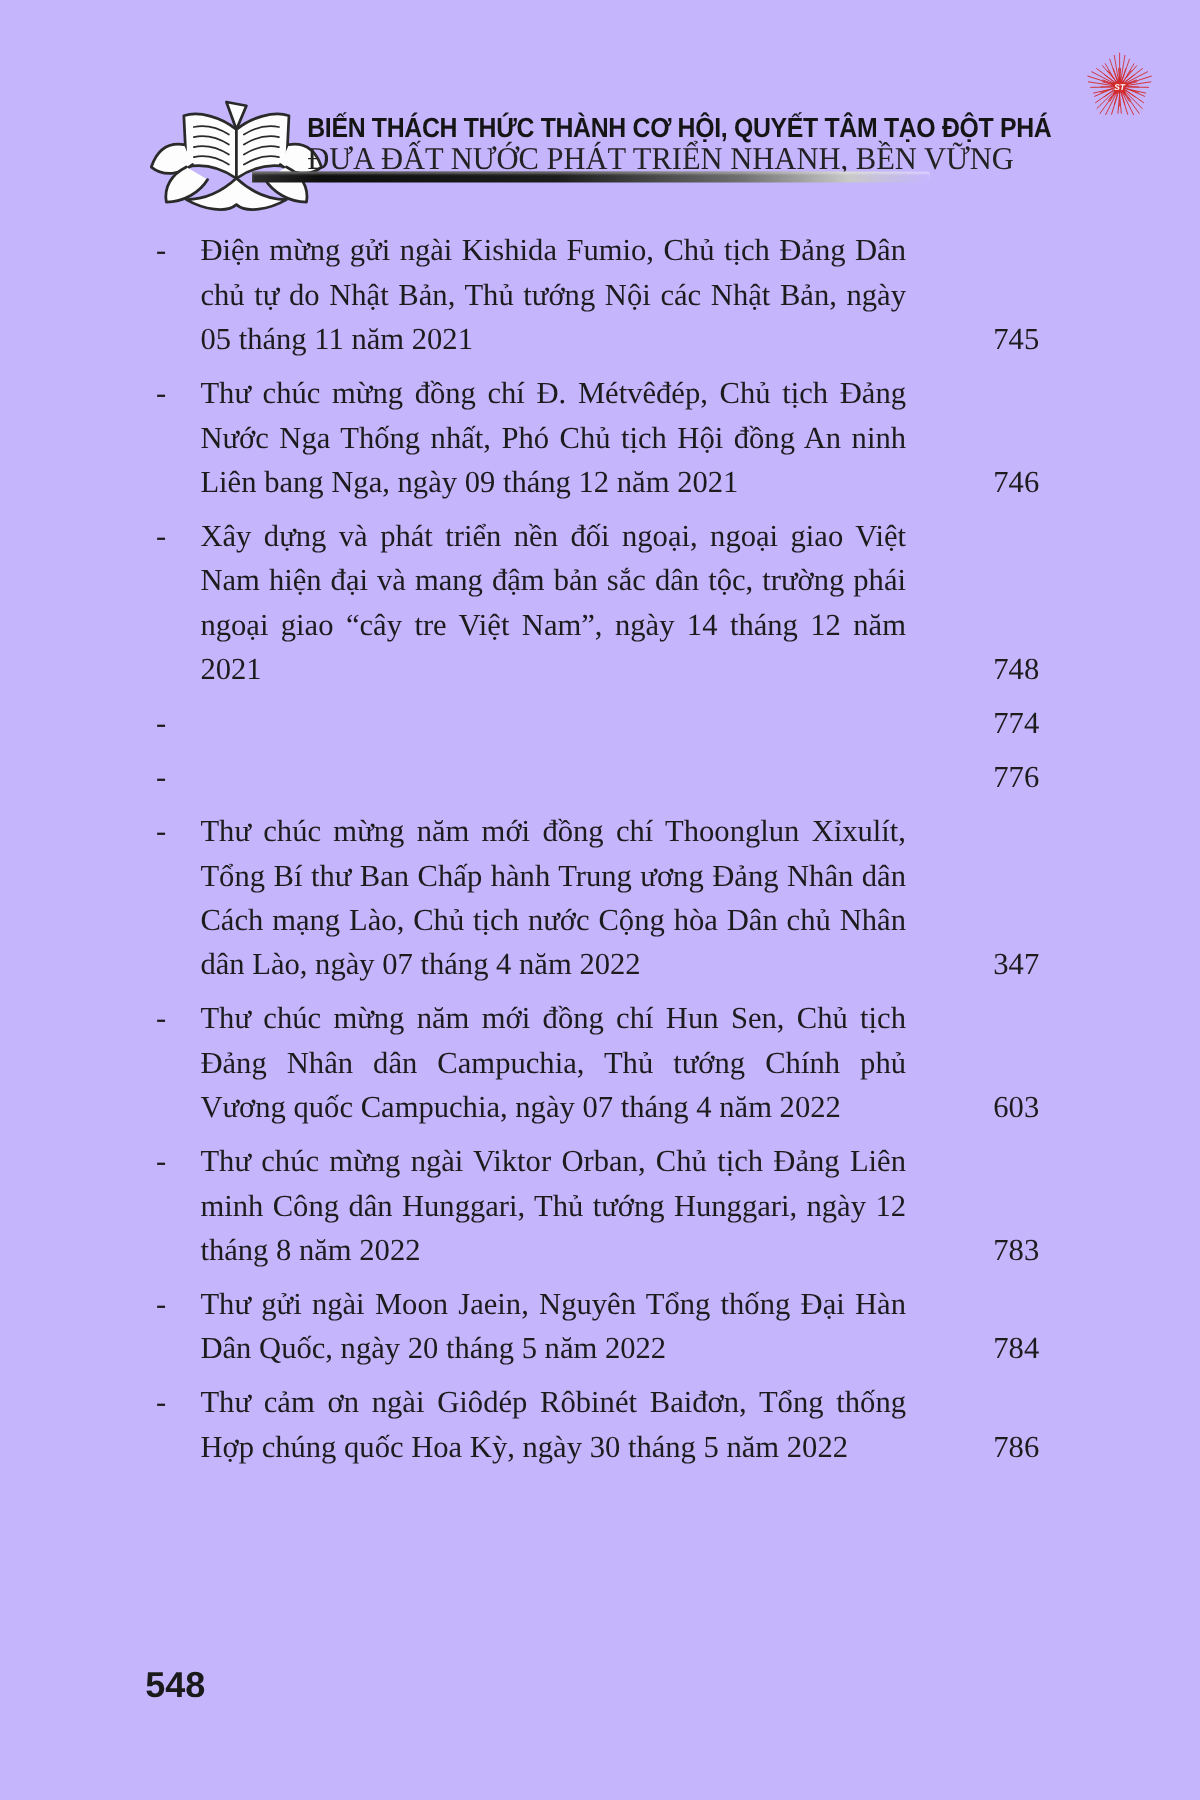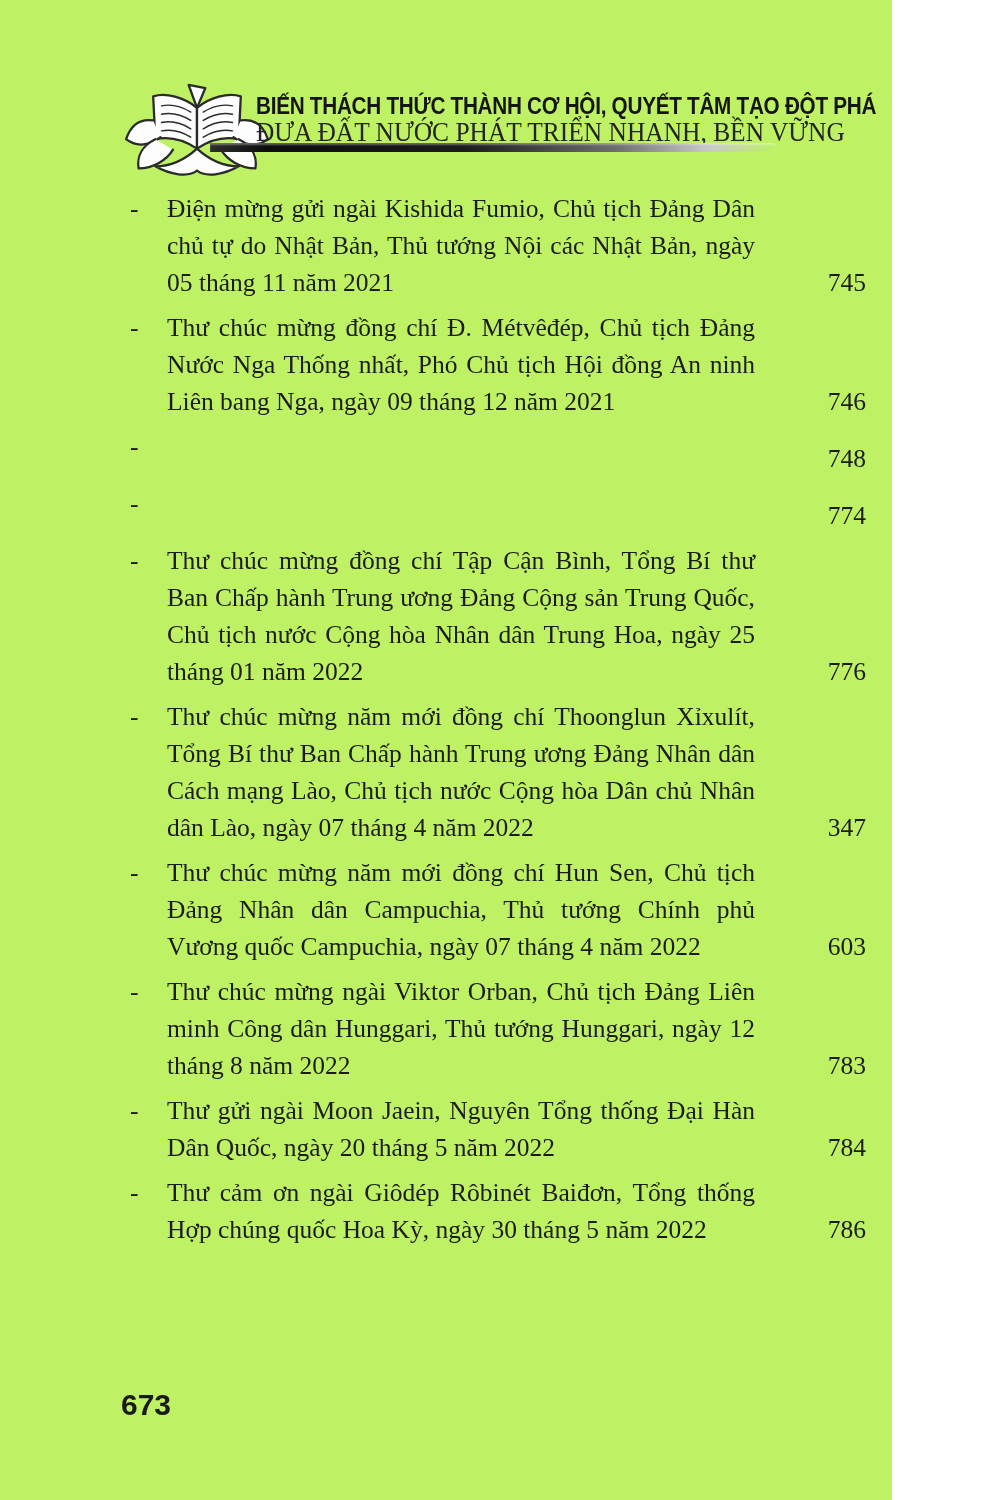--- a/index.html
+++ b/index.html
@@ -1,19 +1,19 @@
 <!DOCTYPE html>
 <html lang="vi"><head>
 <meta charset="utf-8">
 <style>
   html,body{margin:0;padding:0;}
   .page{
     position:relative;
-    width:892px;height:1500px;
-    background:#bef264;
+    width:1000px;height:1500px;
+    background:#c4b5fd;
     font-family:"Liberation Serif", serif;
     color:#1c1c1c;
     overflow:hidden;
   }
 
   
   .publisher-star{
     position:absolute; left:901px; top:40px;
     width:64px; height:64px;
   }
@@ -63,21 +63,20 @@
     width:37px; flex:0 0 37px;
   }
   .entry .text{
     width:588px; flex:0 0 588px;
     text-align:justify;
   }
   .entry .pagenum{
     flex:1 1 auto;
     text-align:right;
     align-self:flex-end;
-    margin-top:12px;
   }
 
   
   .folio{
     position:absolute; left:121px; top:1388px;
     font-family:"Liberation Sans", sans-serif;
     font-weight:bold;
     font-size:30px;
     color:#1a1a1a;
   }
@@ -158,31 +157,31 @@
     </div>
 
     <div class="entry">
       <span class="dash">-</span>
       <span class="text">Thư chúc mừng đồng chí Đ. Métvêđép, Chủ tịch Đảng Nước Nga Thống nhất, Phó Chủ tịch Hội đồng An ninh Liên bang Nga, ngày 09 tháng 12 năm 2021</span>
       <span class="pagenum">746</span>
     </div>
 
     <div class="entry">
       <span class="dash">-</span>
+      <span class="text">Xây dựng và phát triển nền đối ngoại, ngoại giao Việt Nam hiện đại và mang đậm bản sắc dân tộc, trường phái ngoại giao “cây tre Việt Nam”, ngày 14 tháng 12 năm 2021</span>
       <span class="pagenum">748</span>
     </div>
 
     <div class="entry">
       <span class="dash">-</span>
       <span class="pagenum">774</span>
     </div>
 
     <div class="entry">
       <span class="dash">-</span>
-      <span class="text">Thư chúc mừng đồng chí Tập Cận Bình, Tổng Bí thư Ban Chấp hành Trung ương Đảng Cộng sản Trung Quốc, Chủ tịch nước Cộng hòa Nhân dân Trung Hoa, ngày 25 tháng 01 năm 2022</span>
       <span class="pagenum">776</span>
     </div>
 
     <div class="entry">
       <span class="dash">-</span>
       <span class="text">Thư chúc mừng năm mới đồng chí Thoonglun Xỉxulít, Tổng Bí thư Ban Chấp hành Trung ương Đảng Nhân dân Cách mạng Lào, Chủ tịch nước Cộng hòa Dân chủ Nhân dân Lào, ngày 07 tháng 4 năm 2022</span>
       <span class="pagenum">347</span>
     </div>
 
     <div class="entry">
@@ -204,15 +203,15 @@
     </div>
 
     <div class="entry">
       <span class="dash">-</span>
       <span class="text">Thư cảm ơn ngài Giôdép Rôbinét Baiđơn, Tổng thống Hợp chúng quốc Hoa Kỳ, ngày 30 tháng 5 năm 2022</span>
       <span class="pagenum">786</span>
     </div>
 
   </div>
 
-  <div class="folio">673</div>
+  <div class="folio">548</div>
 
 </div>
 
 </body></html>

